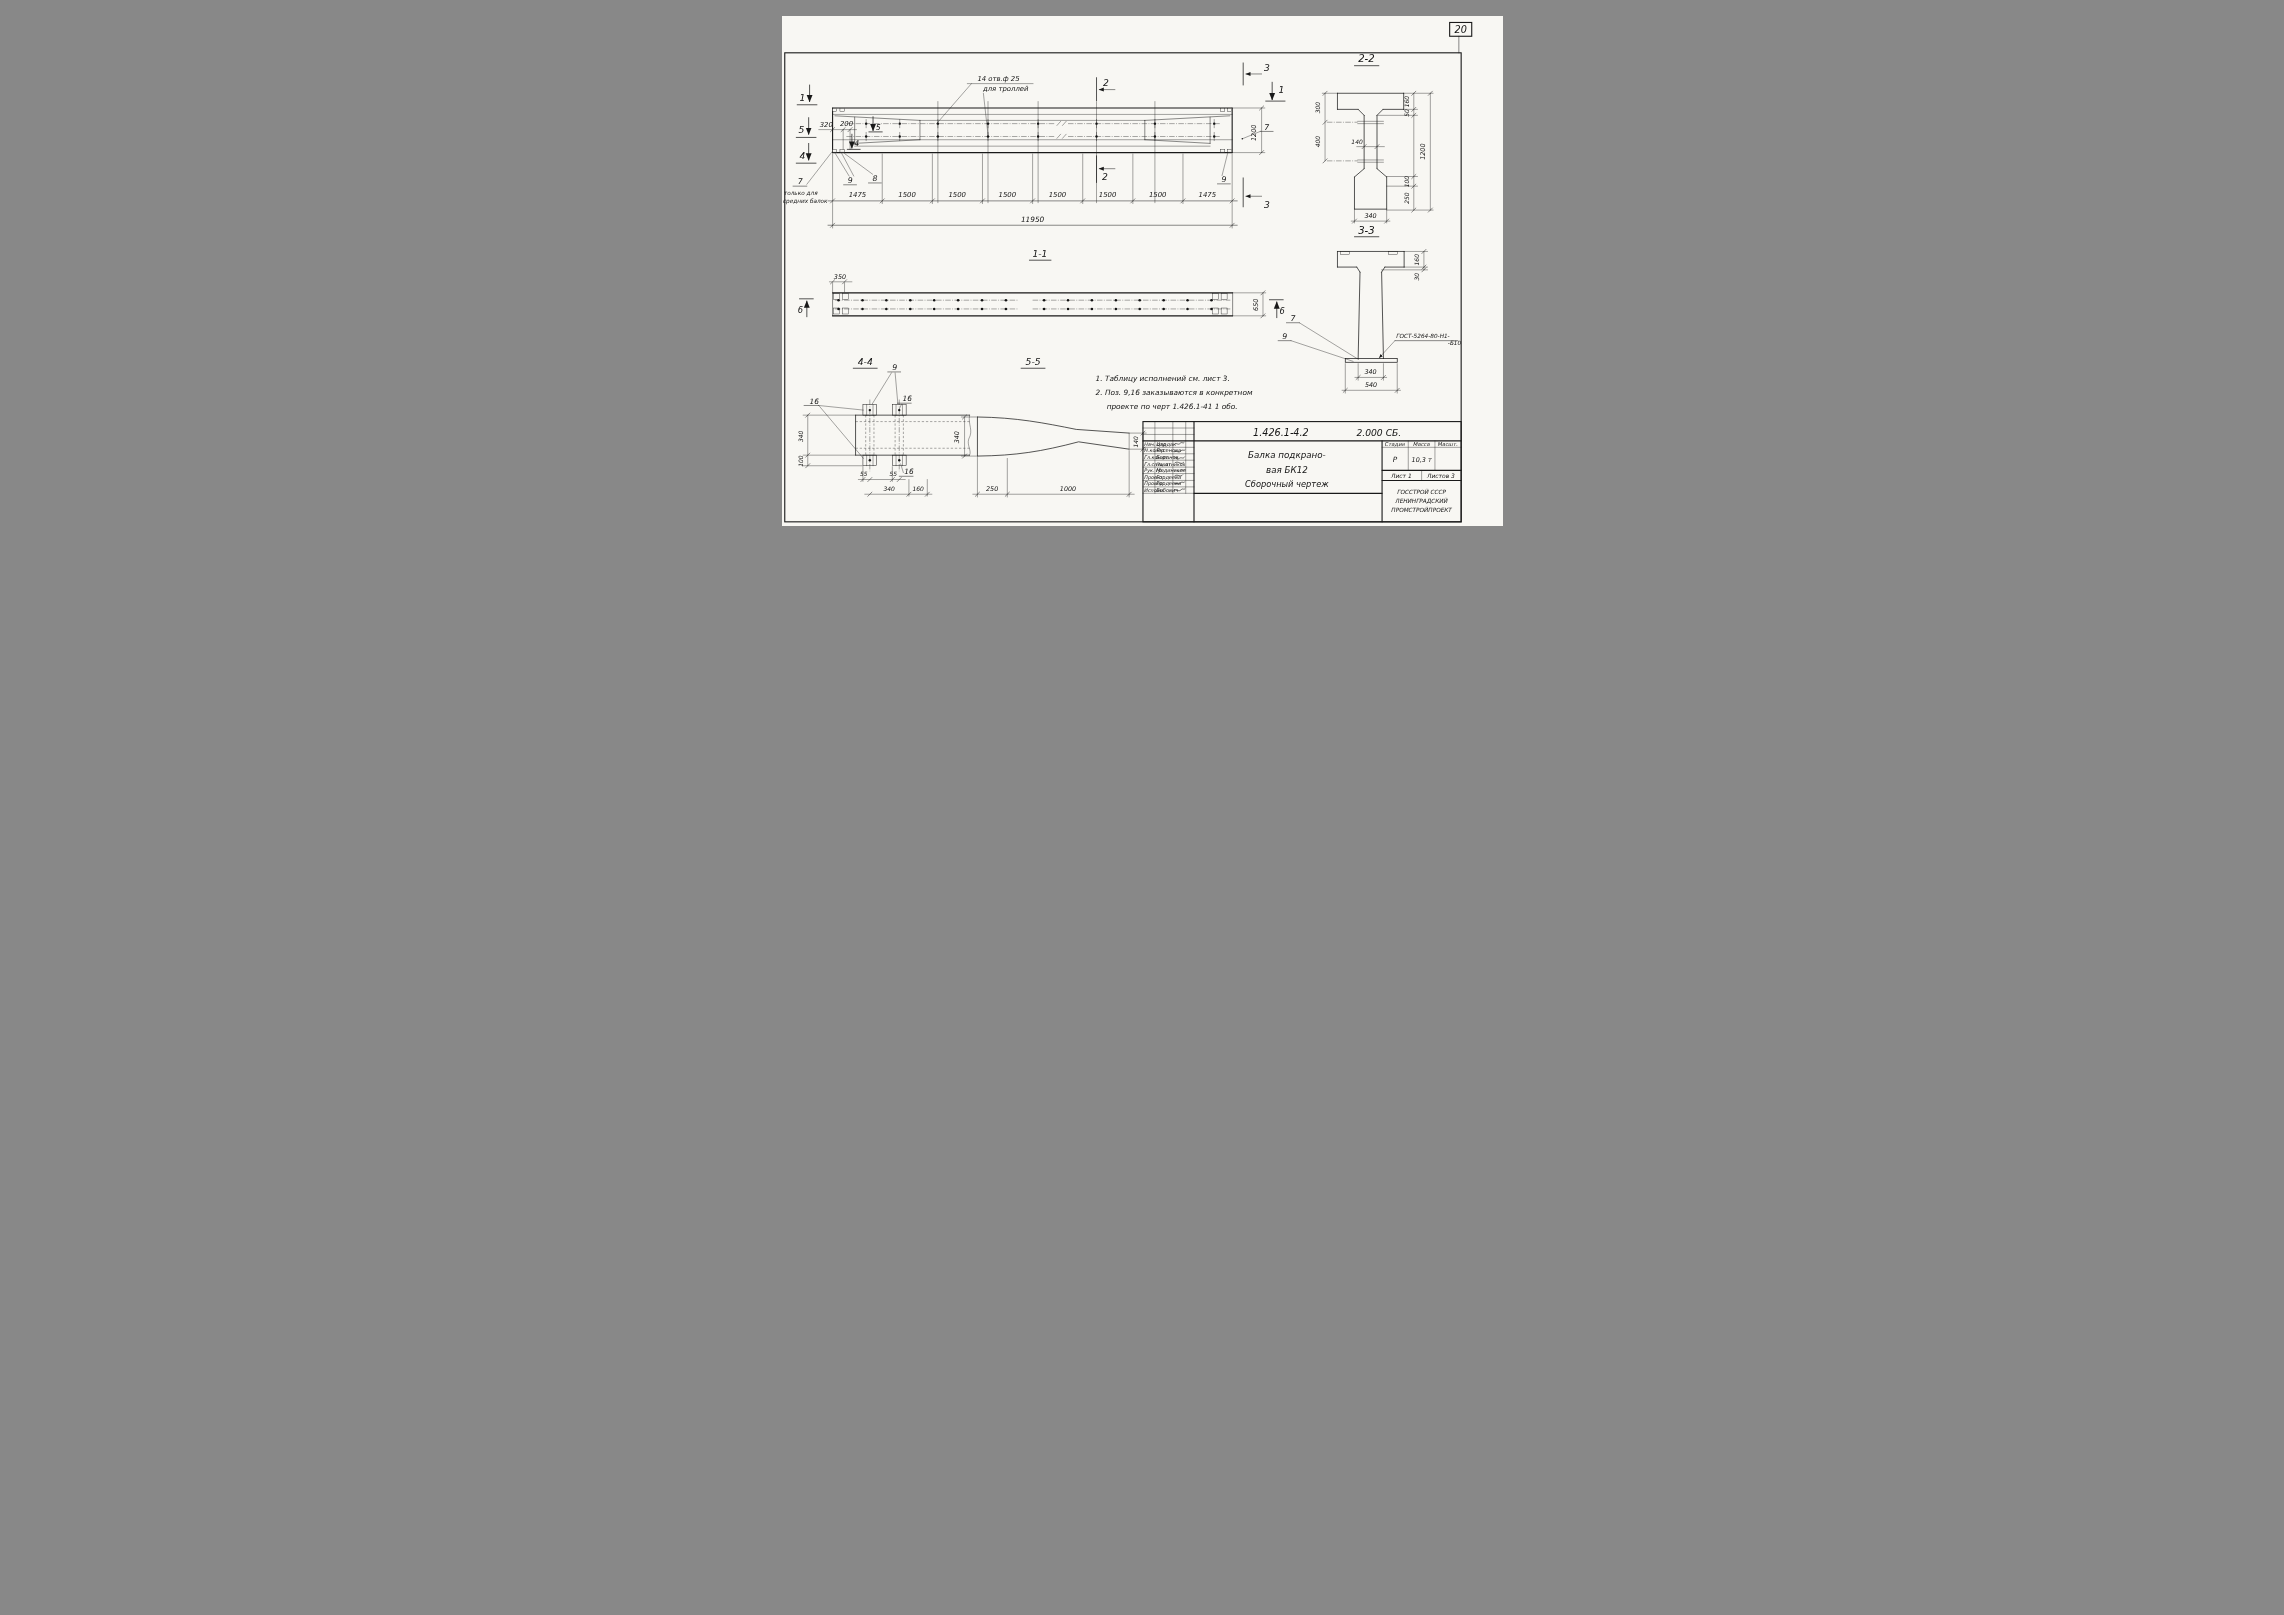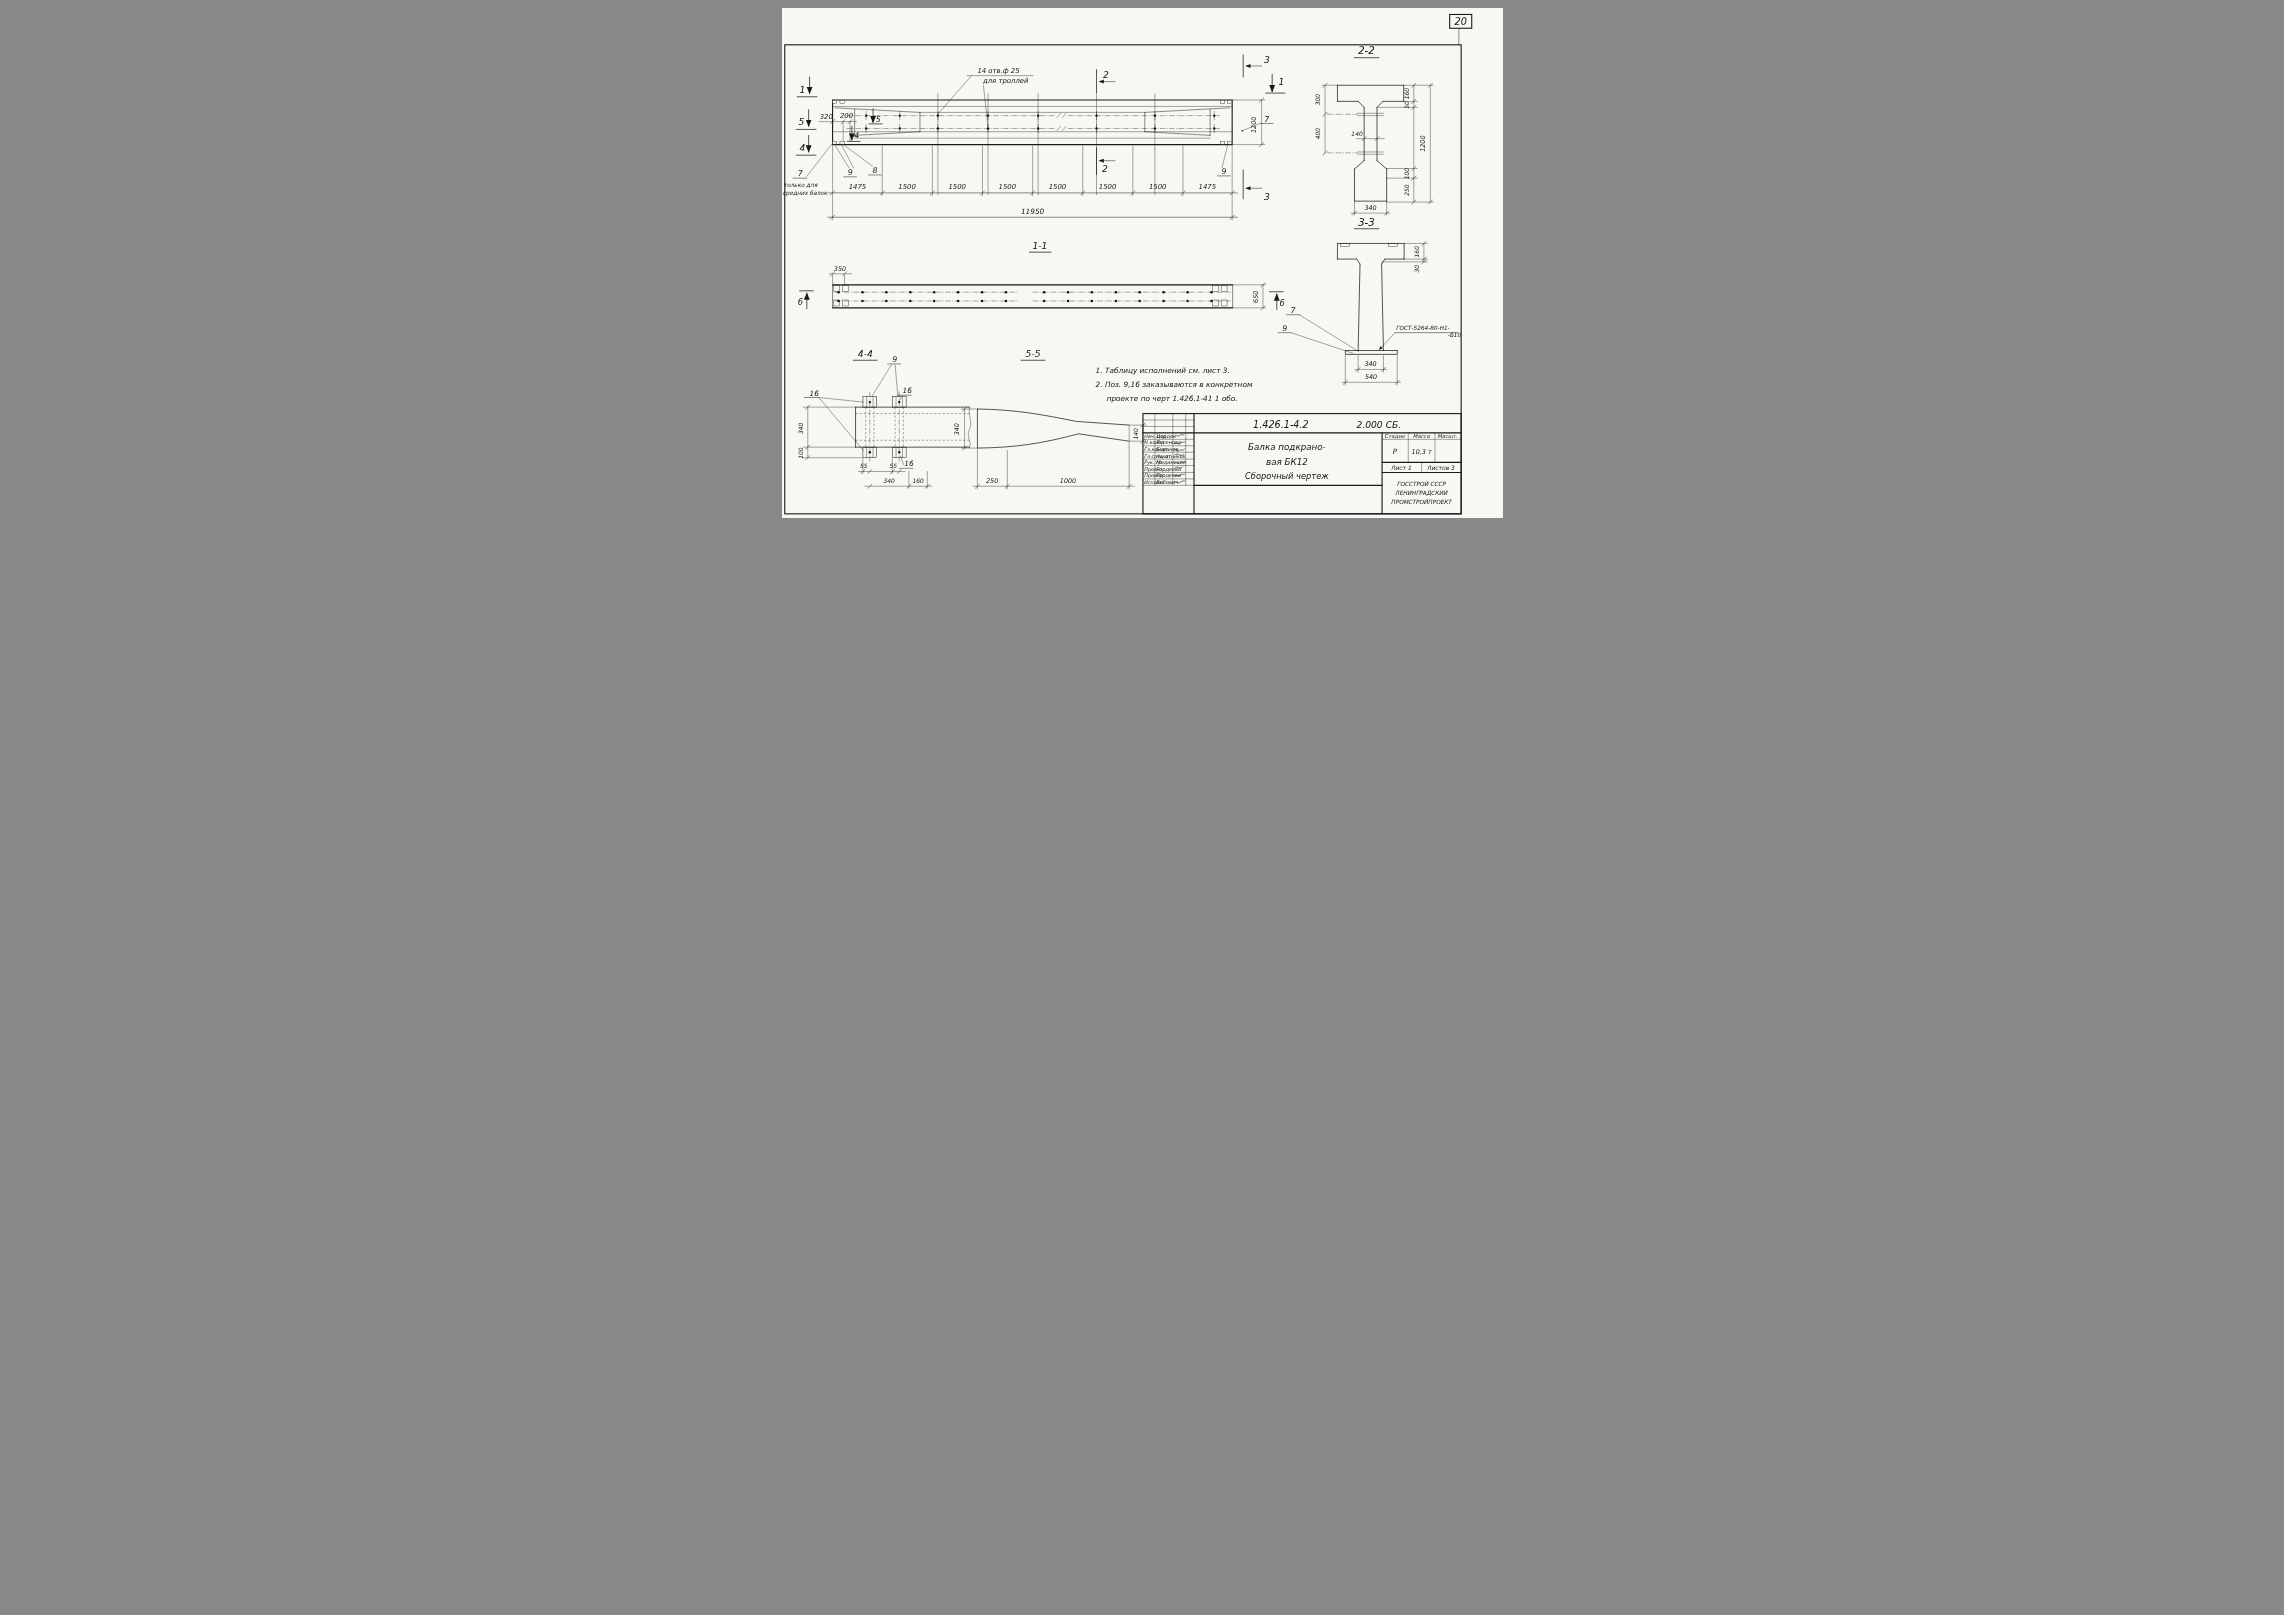--- a/index.html
+++ b/index.html
@@ -1,16 +1,16 @@
 <!DOCTYPE html>
 <html style="font-size:7.4px"><head>
 <meta charset="utf-8">
 <style>
   html,body{margin:0;padding:0;background:#888;}
-  .stage{position:relative;width:721px;height:510px;background:#f8f7f3;margin:8px auto;overflow:hidden;}
+  .stage{position:relative;width:721px;height:510px;background:#f8f7f3;margin:16px auto;overflow:hidden;}
   svg{position:absolute;left:0;top:0;}
   .ln{stroke:#191919;stroke-width:1.1;fill:none;stroke-linecap:round;}
   .thick{stroke-width:2.4;}
   .med{stroke-width:1.6;}
   .thin{stroke-width:0.85;}
   .cl{stroke:#191919;stroke-width:0.8;fill:none;stroke-dasharray:12 3 2 3;}
   .dsh{stroke:#191919;stroke-width:0.8;fill:none;stroke-dasharray:5 4;}
   .txt{fill:#141414;font-family:"DejaVu Sans",sans-serif;font-style:italic;}
   .sig{stroke:#141414;stroke-width:1.3;fill:none;}
   .dot{fill:#141414;}

